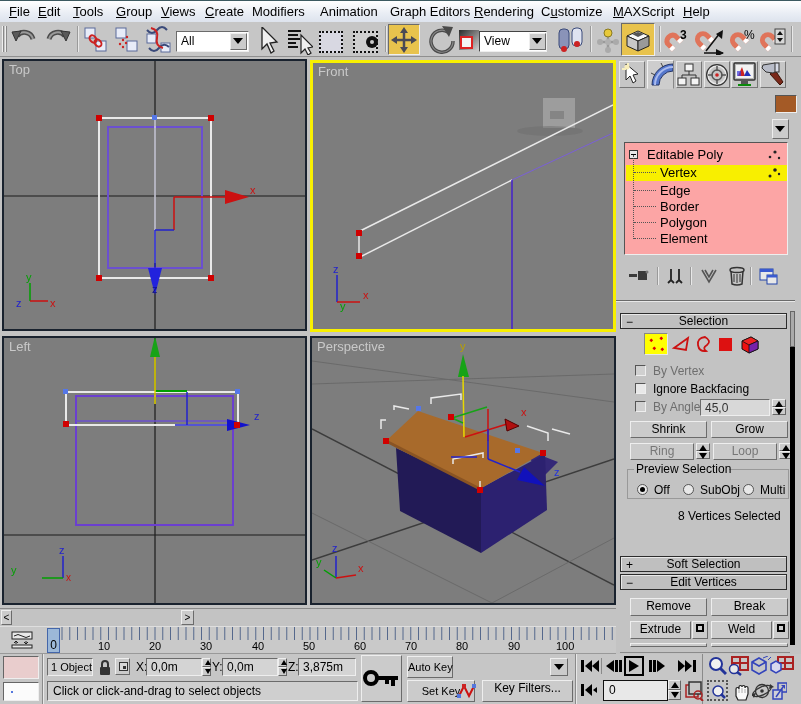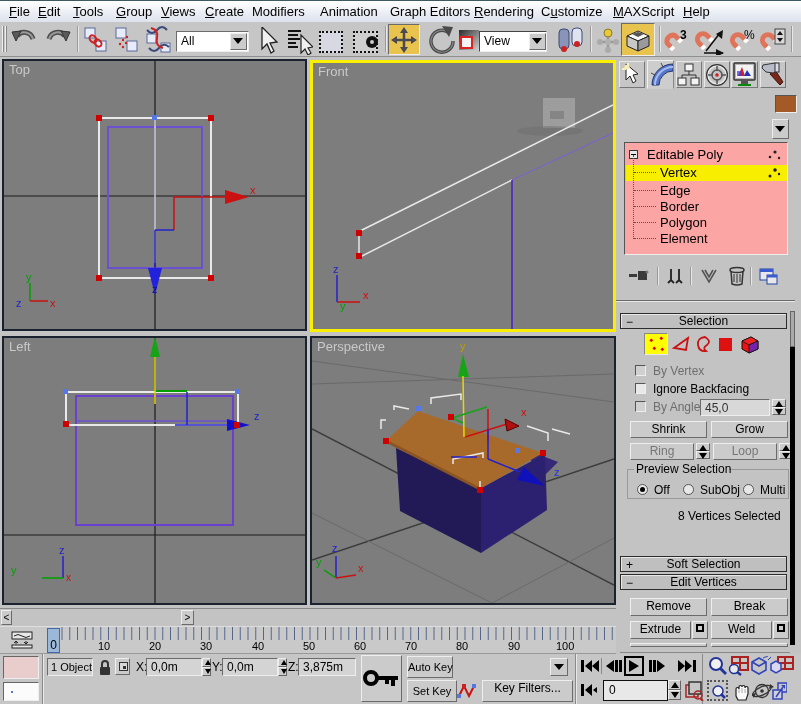--- a/index.html
+++ b/index.html
@@ -684,21 +684,21 @@
 <div class="sunk" style="left:298px;top:4px;width:58px;height:18px;background:#d4d4d4;">
       <span style="position:absolute;left:4px;top:1px;">3,875m</span>
     </div>
 <div class="btn" style="left:361px;top:1px;width:41px;height:47px;"><svg width="37" height="24" style="margin-top:10px">
         <circle cx="8" cy="12" r="6" fill="none" stroke="#000" stroke-width="4"></circle>
         <rect x="13" y="10" width="22" height="4" fill="#000"></rect>
         <rect x="28" y="14" width="4" height="6" fill="#000"></rect>
         <rect x="22" y="14" width="4" height="4" fill="#000"></rect>
       </svg></div>
 <div class="btn" style="left:407px;top:2px;width:46px;height:22px;font-size:11px;line-height:20px;white-space:nowrap;">Auto Key</div>
-<div class="btn" style="left:407px;top:26px;width:50px;height:22px;font-size:11px;line-height:20px;white-space:nowrap;">Set Key</div>
+<div class="btn" style="left:407px;top:26px;width:68px;height:22px;font-size:11px;line-height:20px;white-space:nowrap;">Set Key</div>
 <div class="btn" style="left:550px;top:4px;width:18px;height:18px;"><svg width="11" height="7" style="margin-top:5px">
         <polygon points="0,0 10,0 5,6" fill="#000"></polygon>
       </svg></div>
 <div class="abs" style="left:456px;top:26px;width:22px;height:22px;"><svg width="22" height="22">
         <path d="M3,16 L8,6 L13,16 L18,6" fill="none" stroke="#cc1111" stroke-width="2"></path>
         <rect x="1" y="14" width="4" height="4" fill="#5577dd"></rect>
         <rect x="6" y="4" width="4" height="4" fill="#cc2222"></rect>
         <rect x="16" y="4" width="4" height="4" fill="#5577dd"></rect>
       </svg></div>
 <div class="btn" style="left:482px;top:26px;width:91px;height:22px;">Key Filters...</div>
@@ -790,13 +790,16 @@
       <ellipse cx="10" cy="10" rx="10" ry="4" fill="none" stroke="#333" stroke-width="1.2" transform="rotate(-25 10 10)"></ellipse>
       <polygon points="18,3 22,6 17,8" fill="#333"></polygon>
       <polygon points="2,17 -1,13 4,12" fill="#333"></polygon>
     </svg>
 <div class="abs" style="left:772px;top:27px;width:18px;height:22px;"><svg width="15" height="22">
         <rect x="6" y="2" width="9" height="9" fill="none" stroke="#3344bb" stroke-width="1.5"></rect>
         <rect x="1" y="9" width="9" height="9" fill="#d0d0d8" stroke="#3344bb" stroke-width="1.5"></rect>
         <line x1="4" y1="16" x2="11" y2="6" stroke="#3344bb" stroke-width="1.5"></line>
         <polygon points="9,4 13,4 13,8" fill="#3344bb"></polygon>
       </svg></div>
+<div class="sunk" style="left:47px;top:27px;width:311px;height:20px;background:#cfcfcf;">
+      <span style="position:absolute;left:5px;top:2px;">Click or click-and-drag to select objects</span>
+    </div>
 </div>
 
 </body></html>

